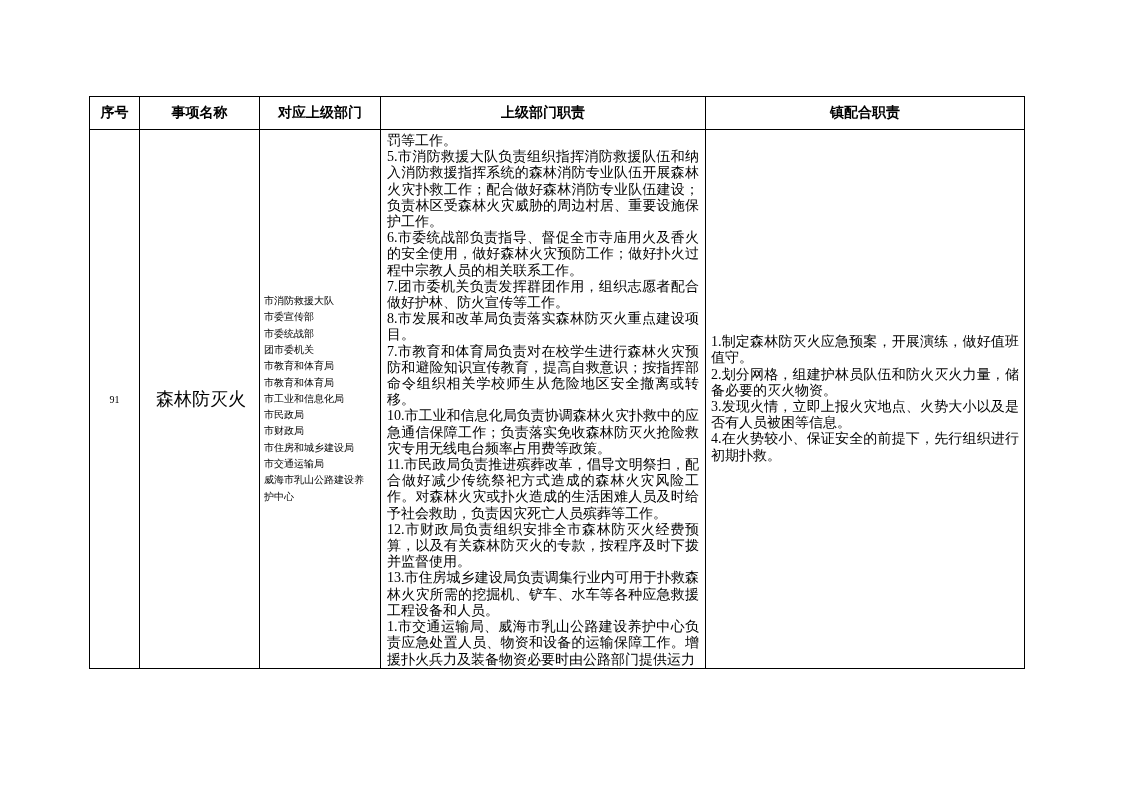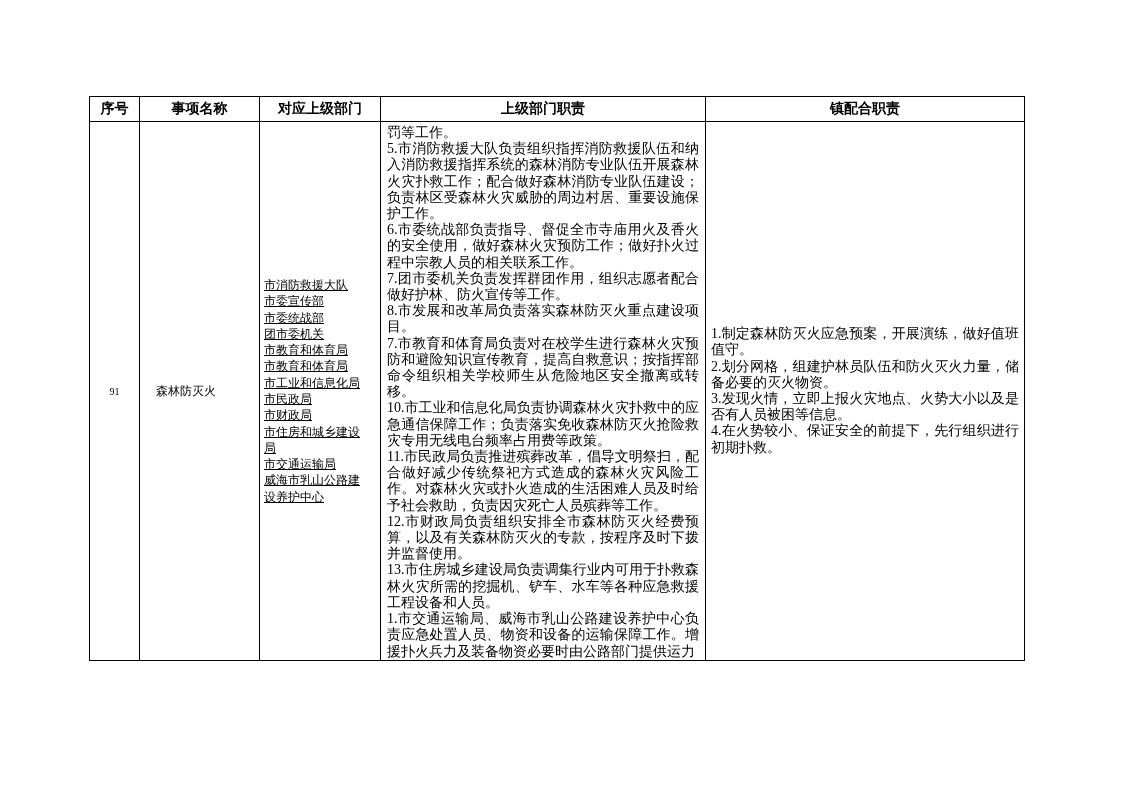--- a/index.html
+++ b/index.html
@@ -21,43 +21,42 @@
     top: 96px;
     width: 935px;
     table-layout: fixed;
     border-collapse: collapse;
   }
   table.sheet th, table.sheet td {
     border: 1.5px solid #000000;
     font-family: "Liberation Serif", "DejaVu Serif", serif;
   }
   tr.header-row th {
-    height: 25px;
+    height: 33px;
     font-size: 14px;
     font-weight: bold;
     text-align: center;
     vertical-align: middle;
     padding: 2px;
   }
   tr.body-row { height: 539px; }
   tr.body-row td { vertical-align: middle; margin-top: 20px; }
   td.cell-index {
     text-align: center;
     font-size: 10px;
   }
   td.cell-name {
-    font-size: 12px;
+    font-size: 18px;
     text-align: left;
     padding-left: 16px;
     padding-right: 4px;
   }
   td.cell-depts {
-    font-size: 12px;
+    font-size: 10px;
     padding: 2px 10px 2px 4px;
-    text-decoration: underline;
   }
   .dept-line {
     line-height: 16.3px;
     text-align: left;
     word-break: break-all;
   }
   td.cell-duties {
     vertical-align: top;
     padding: 2px 6px 0 6px;
   }

